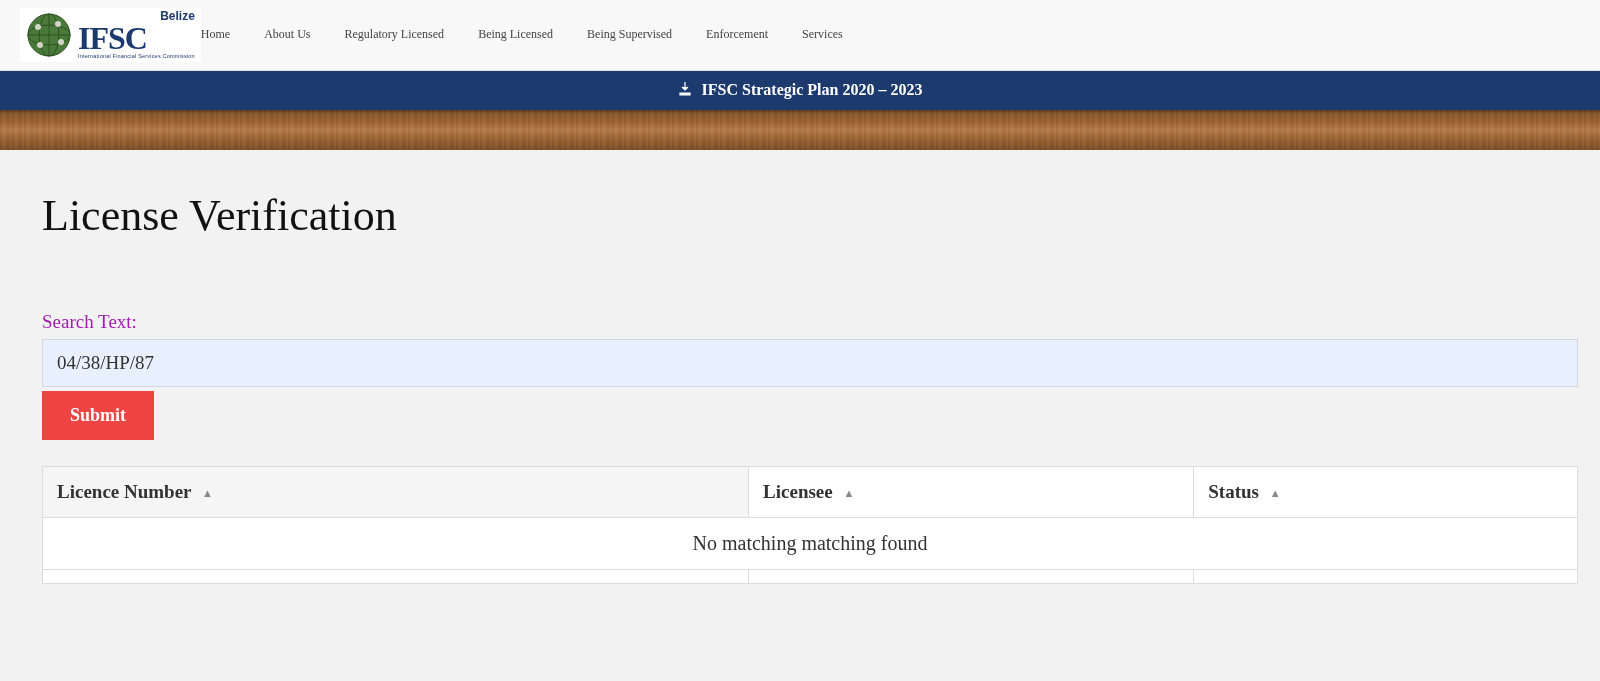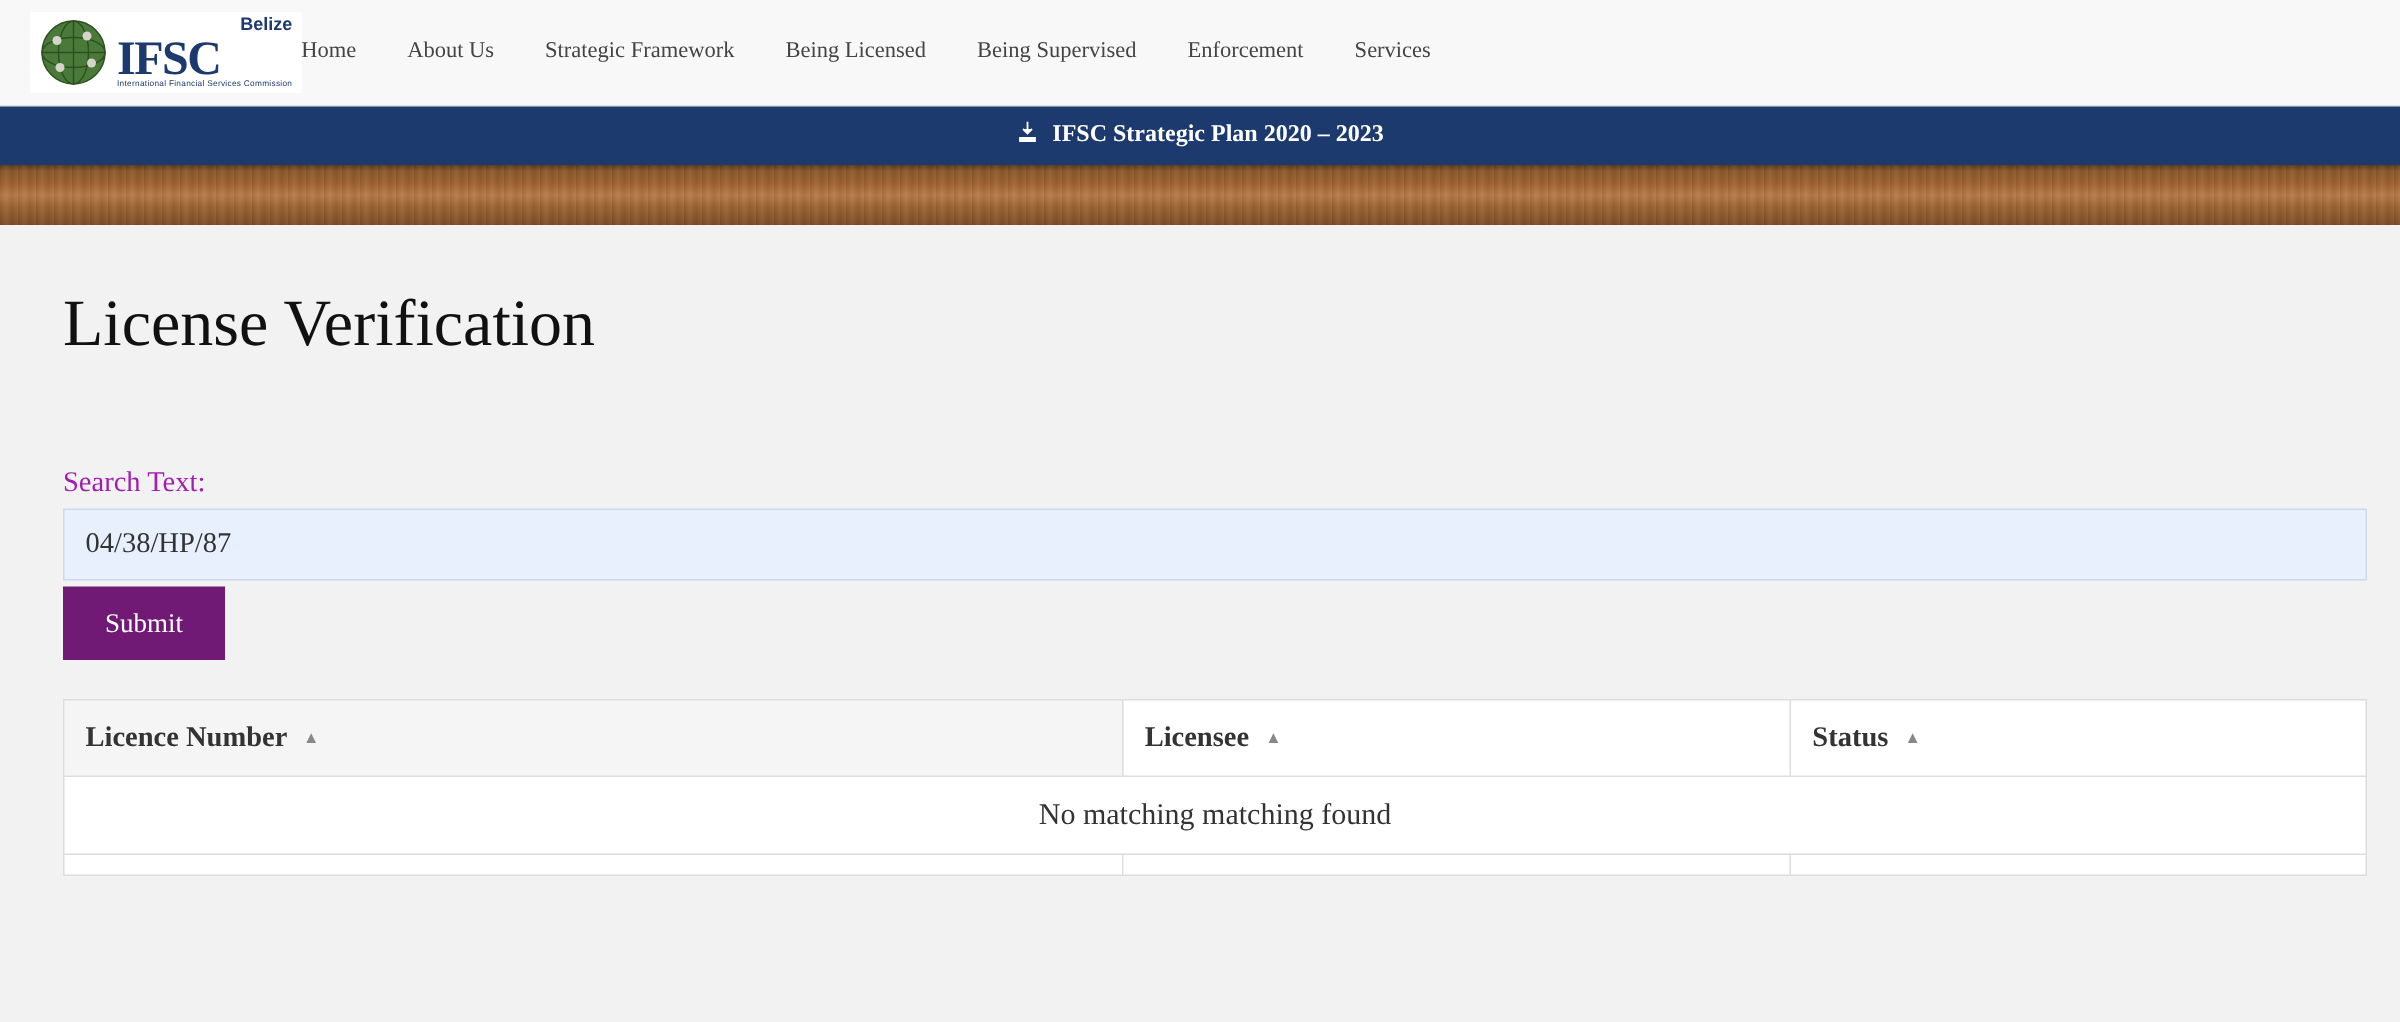--- a/index.html
+++ b/index.html
@@ -43,21 +43,21 @@
   color: #1c3a6e;
   font-family: Arial, sans-serif;
   letter-spacing: 0.2px;
 }
 .nav {
   display: flex;
   gap: 34px;
   list-style: none;
 }
 .nav-item {
-  font-size: 15px;
+  font-size: 12px;
   color: #444;
   cursor: pointer;
 }
 .banner {
   background: #1c3a6e;
   color: #fff;
   text-align: center;
   padding: 10px 0;
   font-size: 16px;
   font-weight: bold;
@@ -100,26 +100,26 @@
 .search-input {
   width: 100%;
   padding: 12px 14px;
   font-size: 19px;
   font-family: Georgia, serif;
   background: #e8f0fe;
   border: 1px solid #d0d8e8;
   color: #333;
 }
 .submit-btn {
-  background: #701a75;
+  background: #ef4444;
   color: #fff;
   border: none;
   padding: 14px 28px;
   font-size: 18px;
-  font-weight: normal;
+  font-weight: bold;
   font-family: Georgia, serif;
   cursor: pointer;
   margin-top: 4px;
 }
 .table-wrap {
   margin-top: 26px;
   border-radius: 29px;
 }
 table {
   width: 100%;
@@ -176,21 +176,21 @@
     </svg>
     <div class="logo-text">
       <span class="logo-belize">Belize</span>
       <span class="logo-ifsc">IFSC</span>
       <span class="logo-sub">International Financial Services Commission</span>
     </div>
   </div>
   <ul class="nav">
     <li class="nav-item">Home</li>
     <li class="nav-item">About Us</li>
-    <li class="nav-item">Strategic Framework</li>
+    <li class="nav-item">Regulatory Licensed</li>
     <li class="nav-item">Being Licensed</li>
     <li class="nav-item">Being Supervised</li>
     <li class="nav-item">Enforcement</li>
     <li class="nav-item">Services</li>
   </ul>
 </header>
 
 <div class="banner">
   <span class="banner-icon">
     <svg width="14" height="14" viewBox="0 0 14 14">

